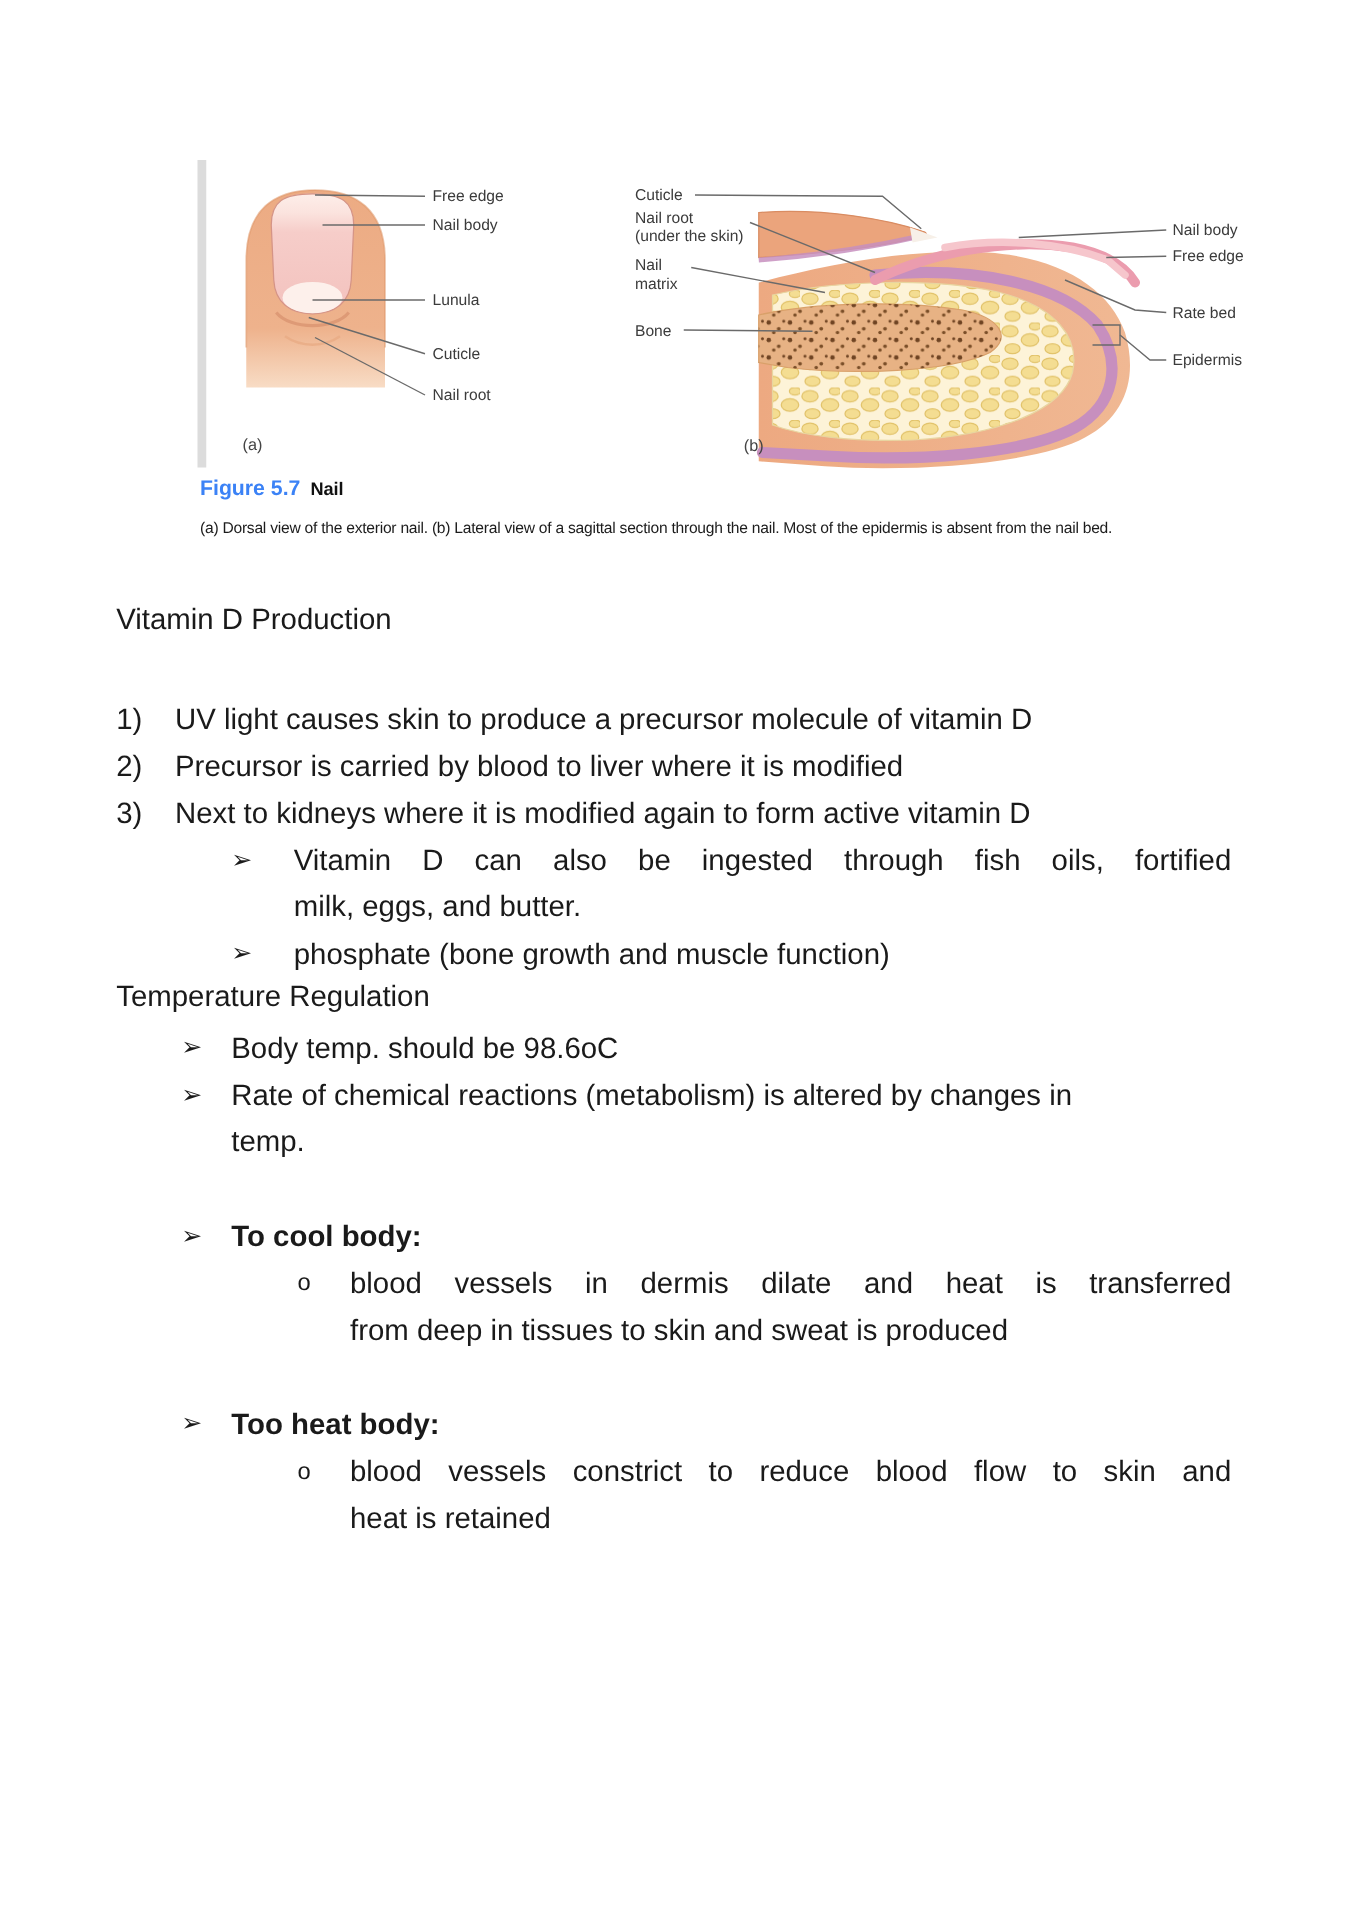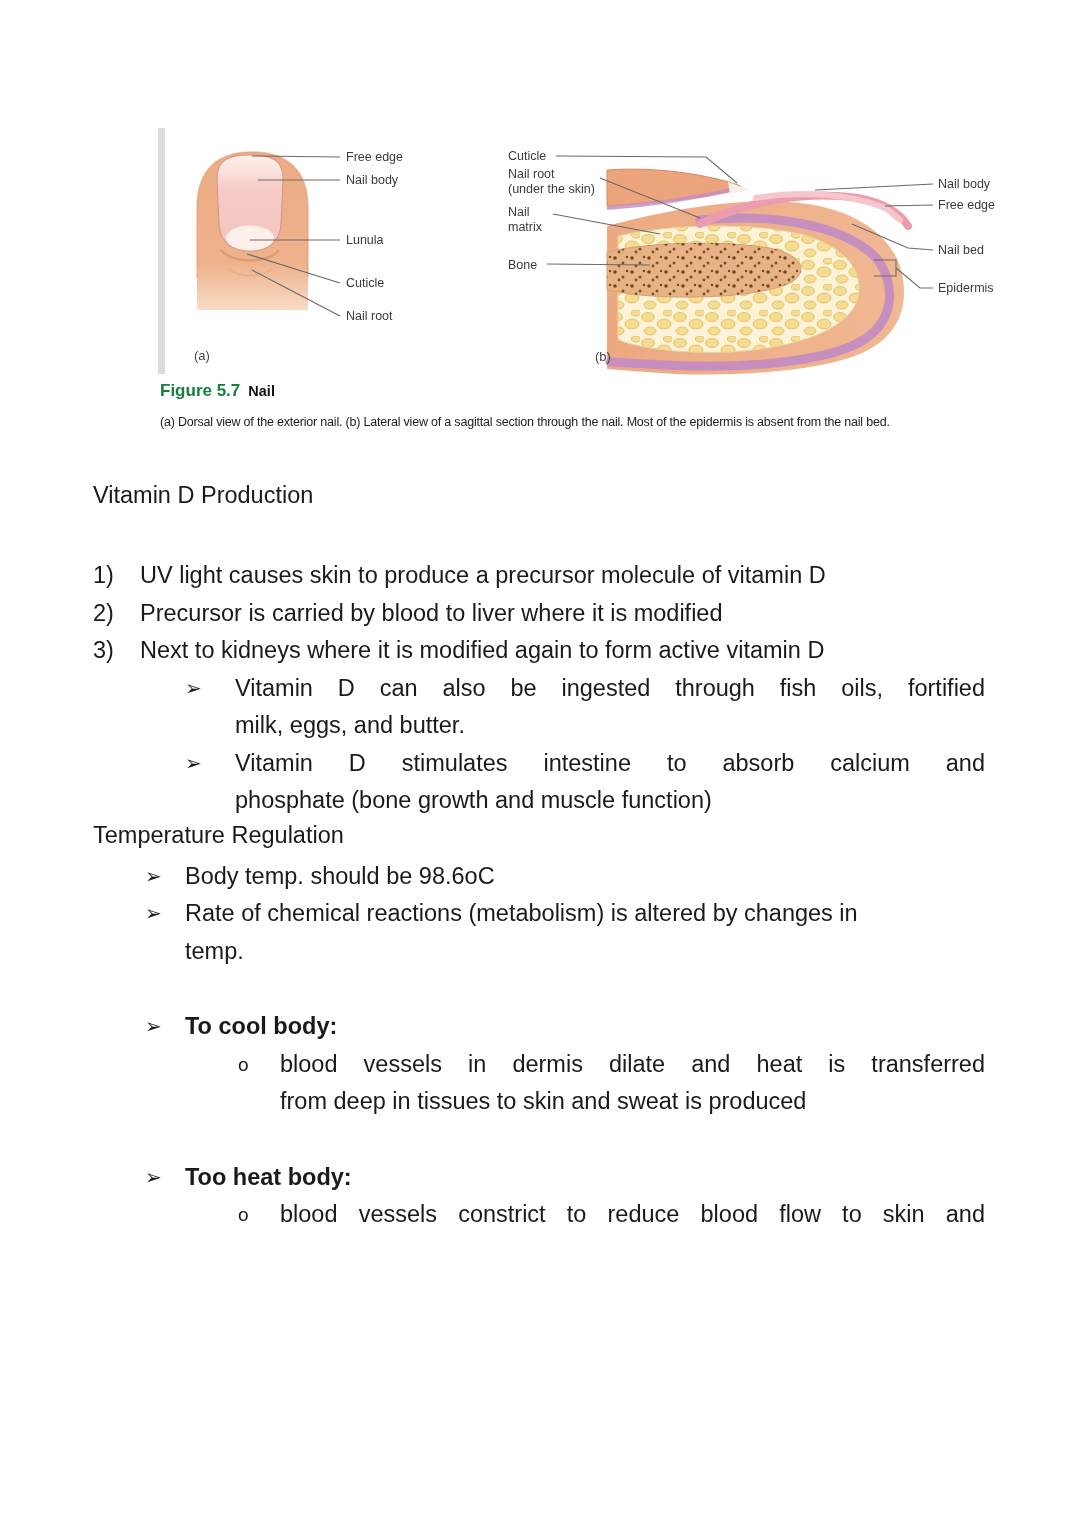--- a/index.html
+++ b/index.html
@@ -6,21 +6,21 @@
   body { width:1080px; height:1532px; background:#ffffff; position:relative;
          font-family:"Liberation Sans","DejaVu Sans",sans-serif; color:#1a1a1a; }
 
   
   .figure { position:absolute; left:0; top:0; width:986px; height:440px;padding-left:18px; }
   .scan-strip { position:absolute; left:158px; top:128px; width:7px; height:246px; background:#dcdcdc; }
   .fig-svg { position:absolute; left:0; top:128px; }
   .flabel { position:absolute; font-size:12.5px; color:#3b3b3b; white-space:nowrap; line-height:14px; }
   .ftag   { position:absolute; font-size:13px; color:#444; }
   .caption { position:absolute; left:160px; top:381px; width:880px; }
-  .cap-title { font-size:17px; font-weight:700; color:#15803d; }
+  .cap-title { font-size:17px; font-weight:700; color:#3b82f6; }
   .cap-subject { font-size:14.5px; font-weight:700; color:#111; margin-left:8px; }
   .cap-desc { margin-top:14px; font-size:12.5px; letter-spacing:-0.2px; color:#1c1c1c; white-space:nowrap; }
 
   
   .content { position:absolute; left:93px; top:480px; width:892px; font-size:23.5px; }
   .content h2 { font-size:23.5px; font-weight:400; line-height:30px; margin:0; }
   .gap-list { margin-top:47px; }
   .row { display:flex; line-height:37.5px; }
   .row .mk { flex:0 0 auto; }
   .num-row .mk { width:47px; }
@@ -129,21 +129,21 @@
 
   <span class="flabel" style="left:508px;top:149px">Cuticle</span>
   <span class="flabel" style="left:508px;top:167px">Nail root</span>
   <span class="flabel" style="left:508px;top:182px">(under the skin)</span>
   <span class="flabel" style="left:508px;top:205px">Nail</span>
   <span class="flabel" style="left:508px;top:220px">matrix</span>
   <span class="flabel" style="left:508px;top:258px">Bone</span>
 
   <span class="flabel" style="left:938px;top:177px">Nail body</span>
   <span class="flabel" style="left:938px;top:198px">Free edge</span>
-  <span class="flabel" style="left:938px;top:243px">Nail bed</span>
+  <span class="flabel" style="left:938px;top:243px">Rate bed</span>
   <span class="flabel" style="left:938px;top:281px">Epidermis</span>
   <span class="ftag" style="left:595px;top:349px">(b)</span>
 
   <div class="caption">
     <span class="cap-title">Figure 5.7</span><span class="cap-subject">Nail</span>
     <div class="cap-desc">(a) Dorsal view of the exterior nail. (b) Lateral view of a sagittal section through the nail. Most of the epidermis is absent from the nail bed.</div>
   </div>
 </div>
 
 <div class="content">
@@ -167,21 +167,20 @@
     <div class="row sub-row">
       <span class="mk">➢</span>
       <div class="body">
         <div class="jline">Vitamin D can also be ingested through fish oils, fortified</div>
         <div>milk, eggs, and butter.</div>
       </div>
     </div>
     <div class="row sub-row">
       <span class="mk">➢</span>
       <div class="body">
-        <div class="jline">Vitamin D stimulates intestine to absorb calcium and</div>
         <div>phosphate (bone growth and muscle function)</div>
       </div>
     </div>
   </div>
 
   <h2 class="temp-h">Temperature Regulation</h2>
 
   <div class="tr-list">
     <div class="row tr-row">
       <span class="mk">➢</span>
@@ -211,16 +210,17 @@
   </div>
 
   <div class="row tr-row blk-gap">
     <span class="mk">➢</span>
     <span class="b">Too heat body:</span>
   </div>
   <div class="row o-row">
     <span class="mk">o</span>
     <div class="body">
       <div class="jline">blood vessels constrict to reduce blood flow to skin and</div>
+      <div>heat is retained</div>
     </div>
   </div>
 
 </div>
 
 </body></html>

